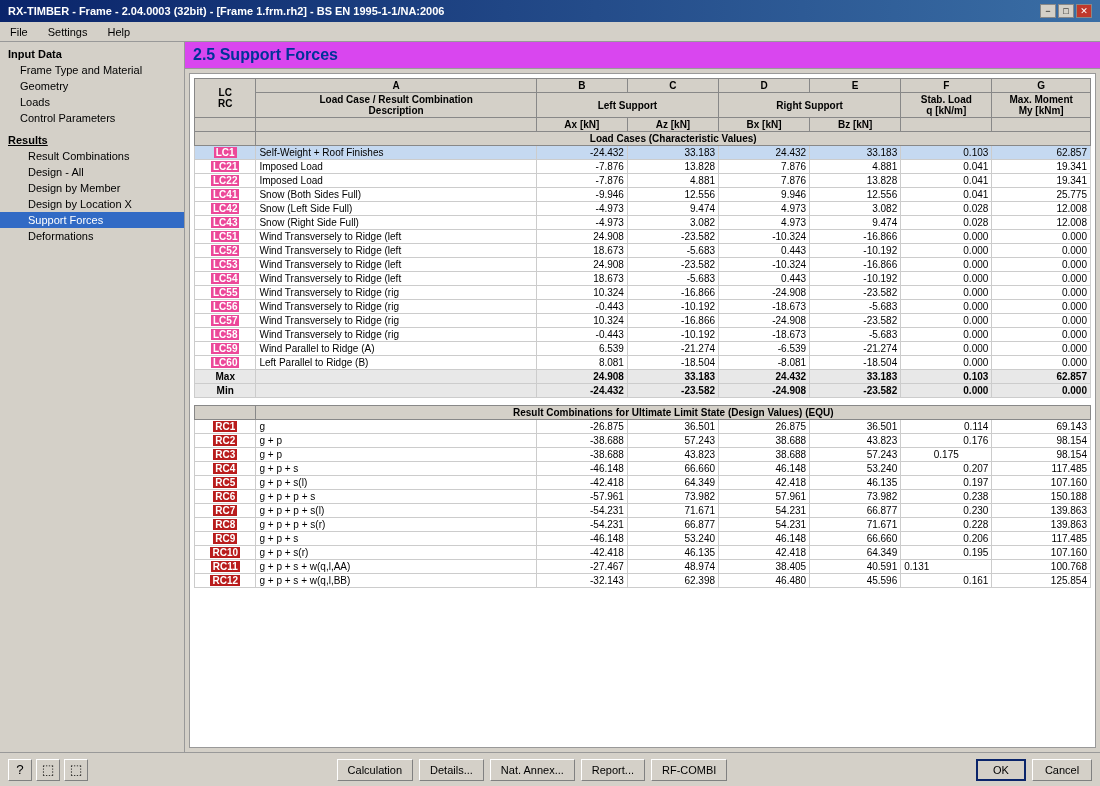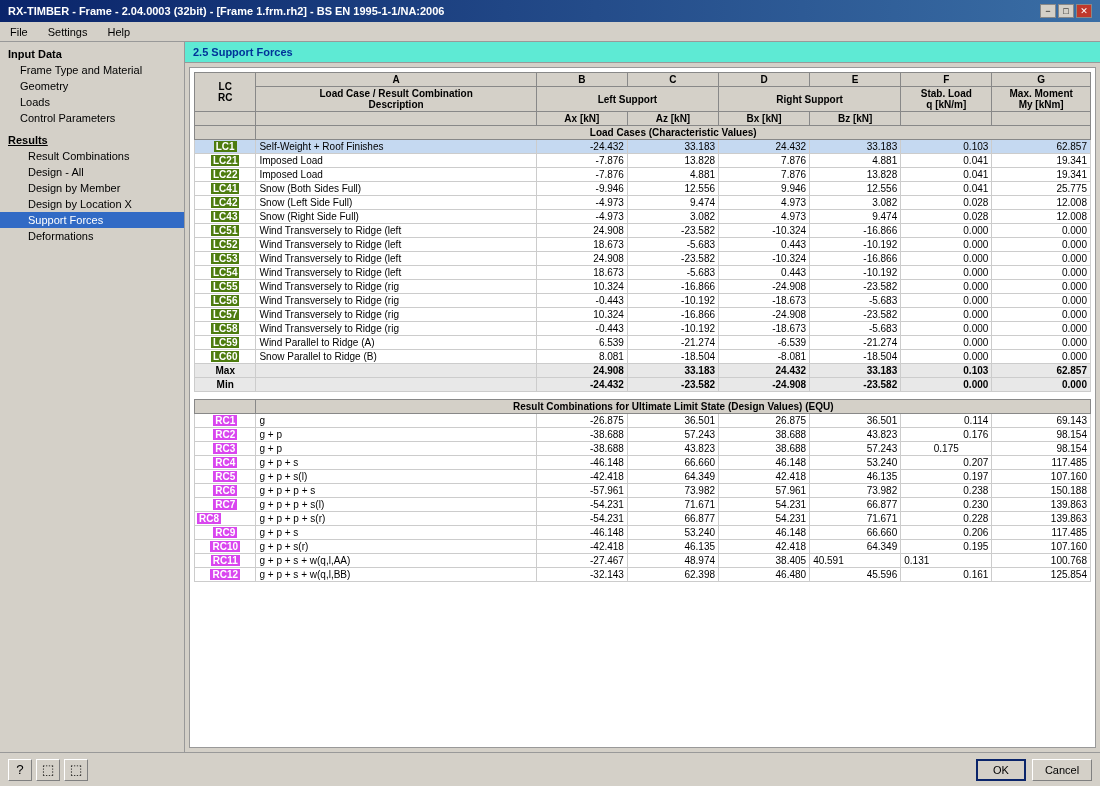--- a/index.html
+++ b/index.html
@@ -48,22 +48,22 @@
     .sidebar-sub-item {
       padding: 2px 8px 2px 28px; font-size: 11px; cursor: pointer; color: #000;
     }
     .sidebar-sub-item.selected { background: #316ac5; color: white; }
 
     
     .content-area {
       flex: 1; background: #d4d0c8; display: flex; flex-direction: column; overflow: hidden;
     }
     .content-title {
-      padding: 4px 8px; font-size: 11px; font-weight: bold; color: #003399;
-      background: #5eead4; border-bottom: 1px solid #999;
+      padding: 4px 8px; font-size: 16px; font-weight: bold; color: #003399;
+      background: #d946ef; border-bottom: 1px solid #999;
     }
     .table-container {
       flex: 1; overflow: auto; padding: 4px; background: white; margin: 4px;
       border: 1px solid #999;
     }
 
     
     table {
       border-collapse: collapse; font-size: 10px; width: 100%;
     }
@@ -80,22 +80,22 @@
     .col-num { text-align: right; min-width: 65px; }
     .data-row td { background: white; }
     
     .lc1-row td { background: #c5d9f1; }
     .max-min-row td { background: #e8e8e8; font-weight: bold; }
     
     .lc-badge {
       display: inline-block; padding: 0 2px;
       font-weight: bold; font-size: 10px;
     }
-    .lc-blue { background: #4d7c0f; color: white; }
-    .rc-badge { background: #d946ef; color: white; }
+    .lc-blue { background: #ec4899; color: white; }
+    .rc-badge { background: #b91c1c; color: white; }
 
     
     .bottom-bar {
       height: 34px; background: #d4d0c8; border-top: 1px solid #999;
       display: flex; align-items: center; justify-content: space-between; padding: 0 8px;
     }
     .bottom-left { display: flex; gap: 4px; }
     .bottom-center { display: flex; gap: 6px; }
     .bottom-right { display: flex; gap: 6px; }
     
@@ -333,21 +333,21 @@
               <td>Wind Parallel to Ridge (A)</td>
               <td style="text-align: right;">6.539</td>
               <td style="text-align: right;">-21.274</td>
               <td style="text-align: right;">-6.539</td>
               <td style="text-align: right;">-21.274</td>
               <td style="text-align: right;">0.000</td>
               <td style="text-align: right;">0.000</td>
             </tr>
             <tr class="data-row">
               <td style="text-align: center; padding: 1px 2px;"><span class="lc-badge lc-blue">LC60</span></td>
-              <td>Snow Parallel to Ridge (B)</td>
+              <td>Left Parallel to Ridge (B)</td>
               <td style="text-align: right;">8.081</td>
               <td style="text-align: right;">-18.504</td>
               <td style="text-align: right;">-8.081</td>
               <td style="text-align: right;">-18.504</td>
               <td style="text-align: right;">0.000</td>
               <td style="text-align: right;">0.000</td>
             </tr>
             <tr class="max-min-row">
               <td style="text-align: center; padding: 1px 2px; font-weight: bold;">Max</td>
               <td></td>
@@ -439,21 +439,21 @@
               <td style="text-align: center; padding: 1px 2px;"><span class="lc-badge rc-badge">RC7</span></td>
               <td>g + p + p + s(l)</td>
               <td style="text-align: right;">-54.231</td>
               <td style="text-align: right;">71.671</td>
               <td style="text-align: right;">54.231</td>
               <td style="text-align: right;">66.877</td>
               <td style="text-align: right;">0.230</td>
               <td style="text-align: right;">139.863</td>
             </tr>
             <tr class="data-row">
-              <td style="padding: 1px 2px;"><span class="lc-badge rc-badge">RC8</span></td>
+              <td style="text-align: center; padding: 1px 2px;"><span class="lc-badge rc-badge">RC8</span></td>
               <td>g + p + p + s(r)</td>
               <td style="text-align: right;">-54.231</td>
               <td style="text-align: right;">66.877</td>
               <td style="text-align: right;">54.231</td>
               <td style="text-align: right;">71.671</td>
               <td style="text-align: right;">0.228</td>
               <td style="text-align: right;">139.863</td>
             </tr>
             <tr class="data-row">
               <td style="text-align: center; padding: 1px 2px;"><span class="lc-badge rc-badge">RC9</span></td>
@@ -474,21 +474,21 @@
               <td style="text-align: right;">64.349</td>
               <td style="text-align: right;">0.195</td>
               <td style="text-align: right;">107.160</td>
             </tr>
             <tr class="data-row">
               <td style="text-align: center; padding: 1px 2px;"><span class="lc-badge rc-badge">RC11</span></td>
               <td>g + p + s + w(q,l,AA)</td>
               <td style="text-align: right;">-27.467</td>
               <td style="text-align: right;">48.974</td>
               <td style="text-align: right;">38.405</td>
-              <td style="">40.591</td>
+              <td style="text-align: right;">40.591</td>
               <td style="">0.131</td>
               <td style="text-align: right;">100.768</td>
             </tr>
             <tr class="data-row">
               <td style="text-align: center; padding: 1px 2px;"><span class="lc-badge rc-badge">RC12</span></td>
               <td>g + p + s + w(q,l,BB)</td>
               <td style="text-align: right;">-32.143</td>
               <td style="text-align: right;">62.398</td>
               <td style="text-align: right;">46.480</td>
               <td style="text-align: right;">45.596</td>
@@ -500,17 +500,24 @@
     </div>
   </div>
 </div>
 
 <div class="bottom-bar">
   <div class="bottom-left">
     <button class="btn-icon">?</button>
     <button class="btn-icon">⬚</button>
     <button class="btn-icon">⬚</button>
   </div>
+  <div class="bottom-center">
+    <button class="btn">Calculation</button>
+    <button class="btn">Details...</button>
+    <button class="btn">Nat. Annex...</button>
+    <button class="btn">Report...</button>
+    <button class="btn">RF-COMBI</button>
+  </div>
   <div class="bottom-right">
     <button class="btn primary" style="min-width:50px; border:2px solid #0a246a;">OK</button>
     <button class="btn" style="min-width:60px;">Cancel</button>
   </div>
 </div>
 
 </body></html>

